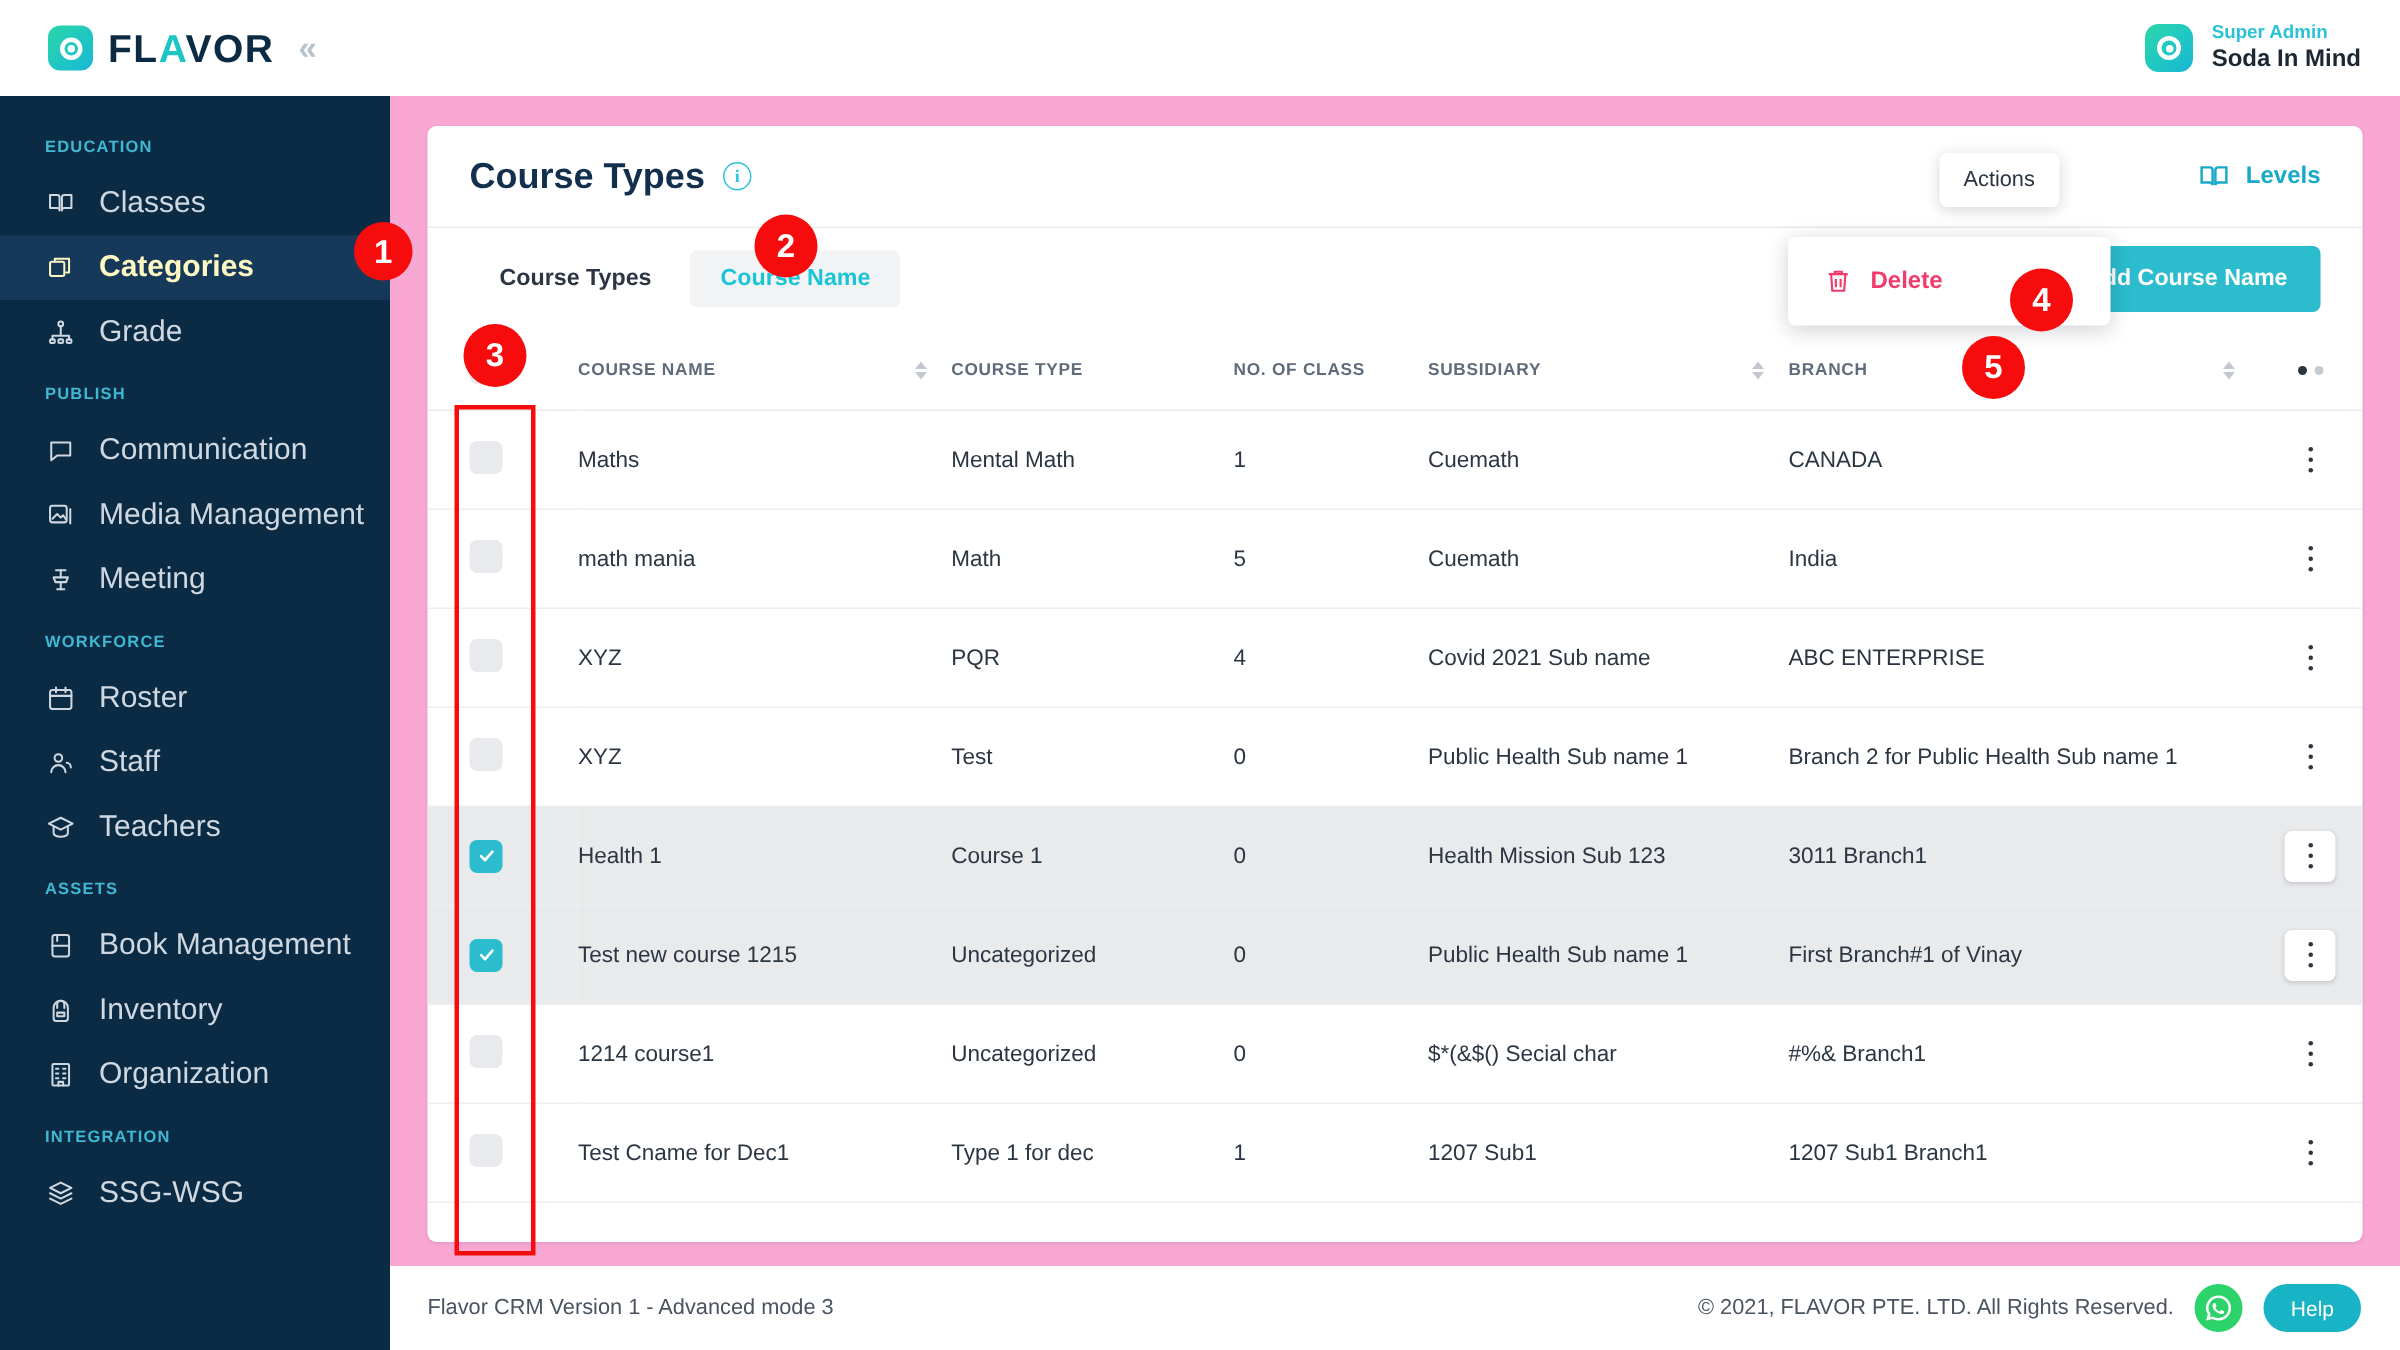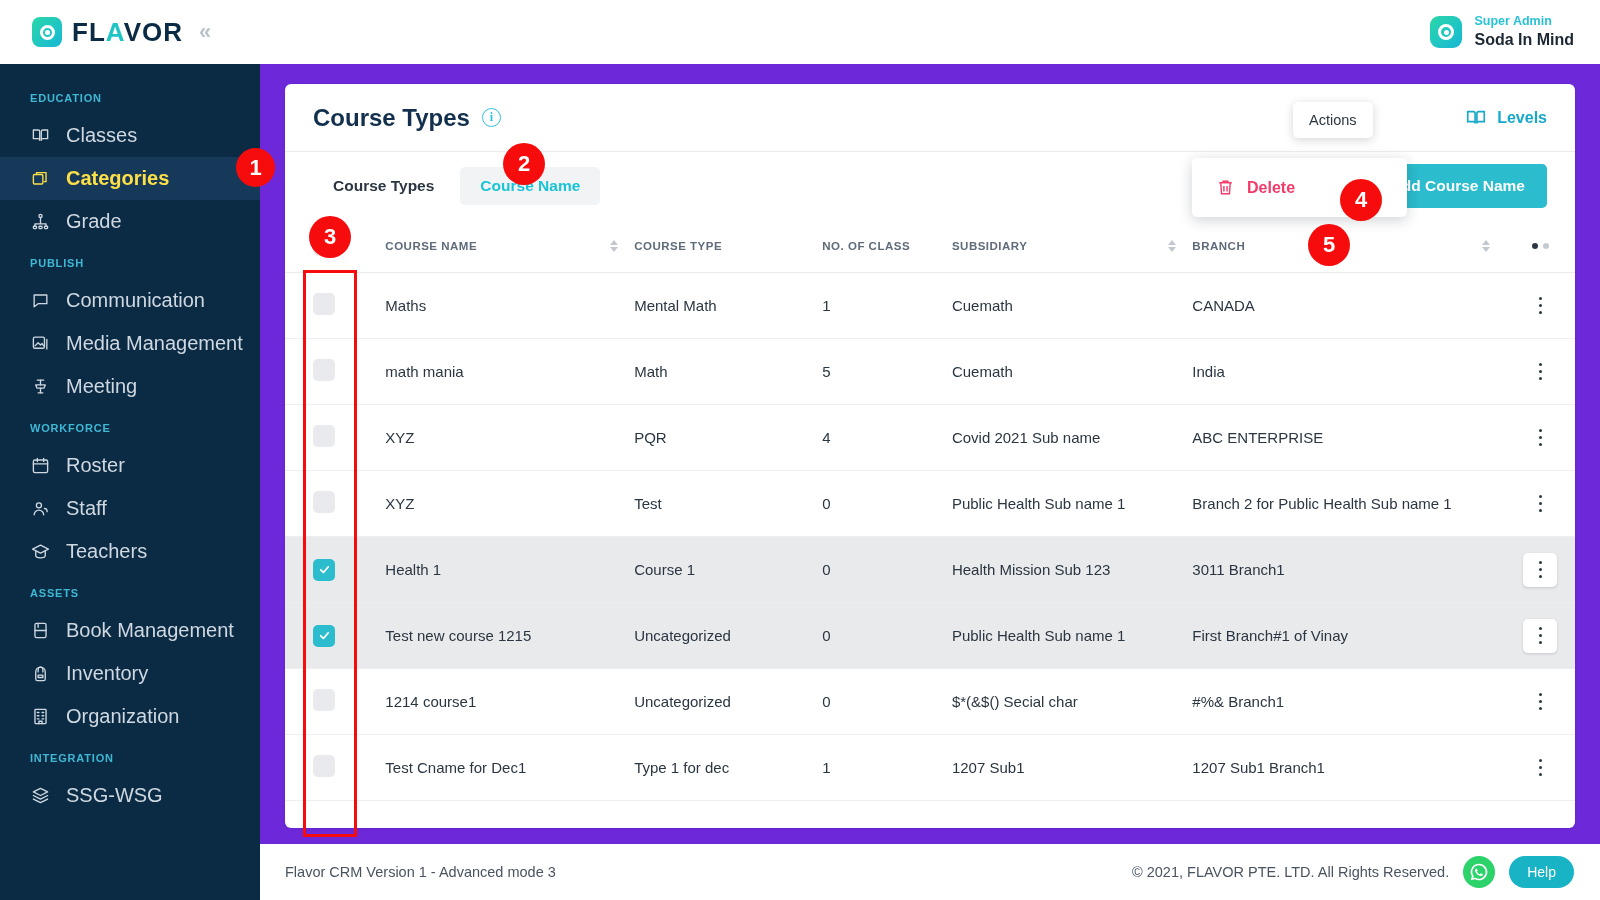--- a/index.html
+++ b/index.html
@@ -46,27 +46,27 @@
   .nav { padding-top: 14px; overflow: hidden; }
   .nav-section {
     color: #3fb8d4; font-size: 11px; font-weight: 700; letter-spacing: 0.8px;
     padding: 14px 0 10px 30px; text-transform: uppercase;
   }
   .nav-item {
     display: flex; align-items: center; gap: 16px;
     height: 43px; padding-left: 30px;
     color: #cfd8e0; font-size: 20px; cursor: pointer;
   }
-  .nav-item.active { background: #16395a; color: #fde047; font-weight: 700; }
+  .nav-item.active { background: #16395a; color: #fef9c3; font-weight: 700; }
   .nav-item .ico { width: 20px; height: 20px; display: flex; align-items: center; justify-content: center; flex: 0 0 20px; }
   .nav-item .ico svg { width: 19px; height: 19px; display: block; }
 
   
   .main {
-    flex: 1 1 auto; height: 900px; background: #6d28d9;
+    flex: 1 1 auto; height: 900px; background: #f9a8d4;
     display: flex; flex-direction: column; position: relative;
   }
   .topbar {
     height: 64px; background: #ffffff; flex: 0 0 64px;
     display: flex; align-items: center; justify-content: flex-end;
     padding-right: 26px;
   }
   .user { display: flex; align-items: center; gap: 12px; cursor: pointer; }
   .user-ico {
     width: 32px; height: 32px; border-radius: 9px;

